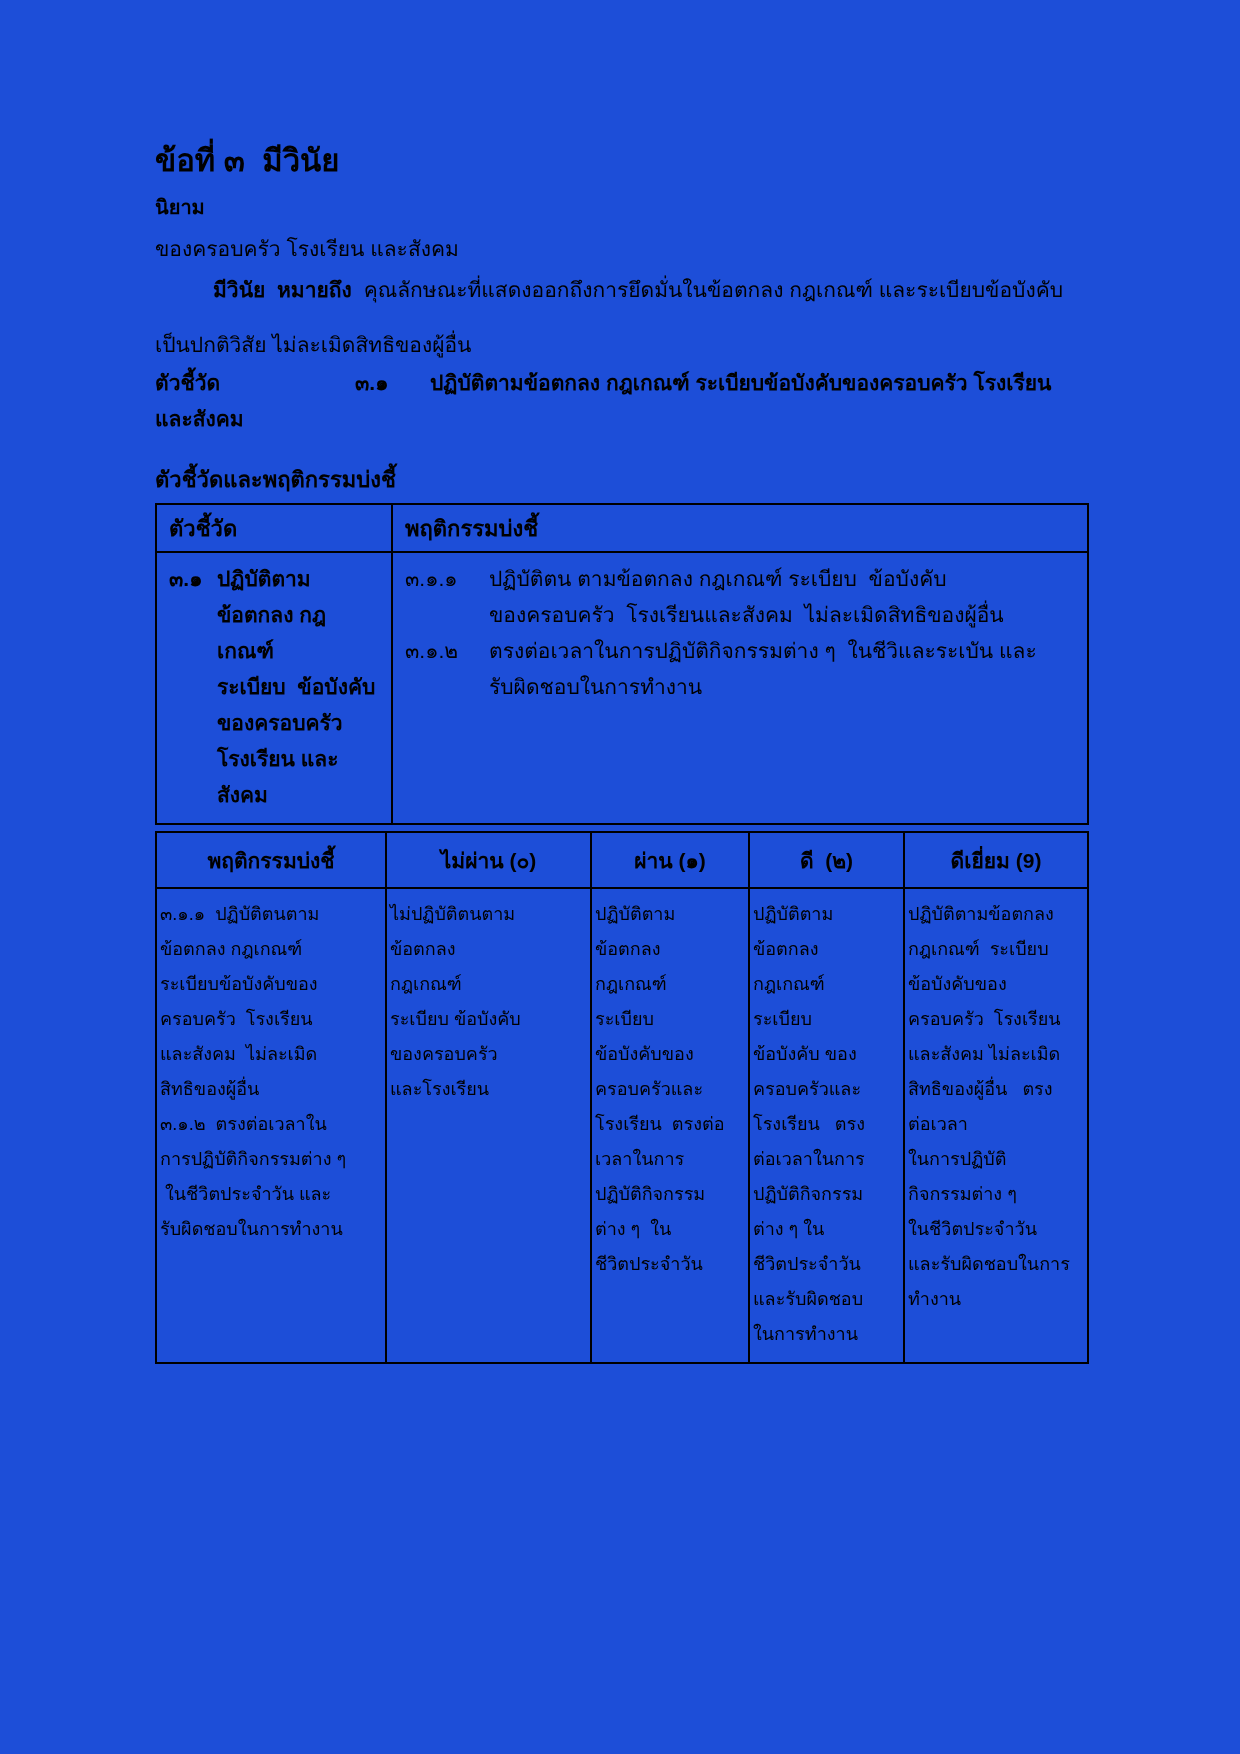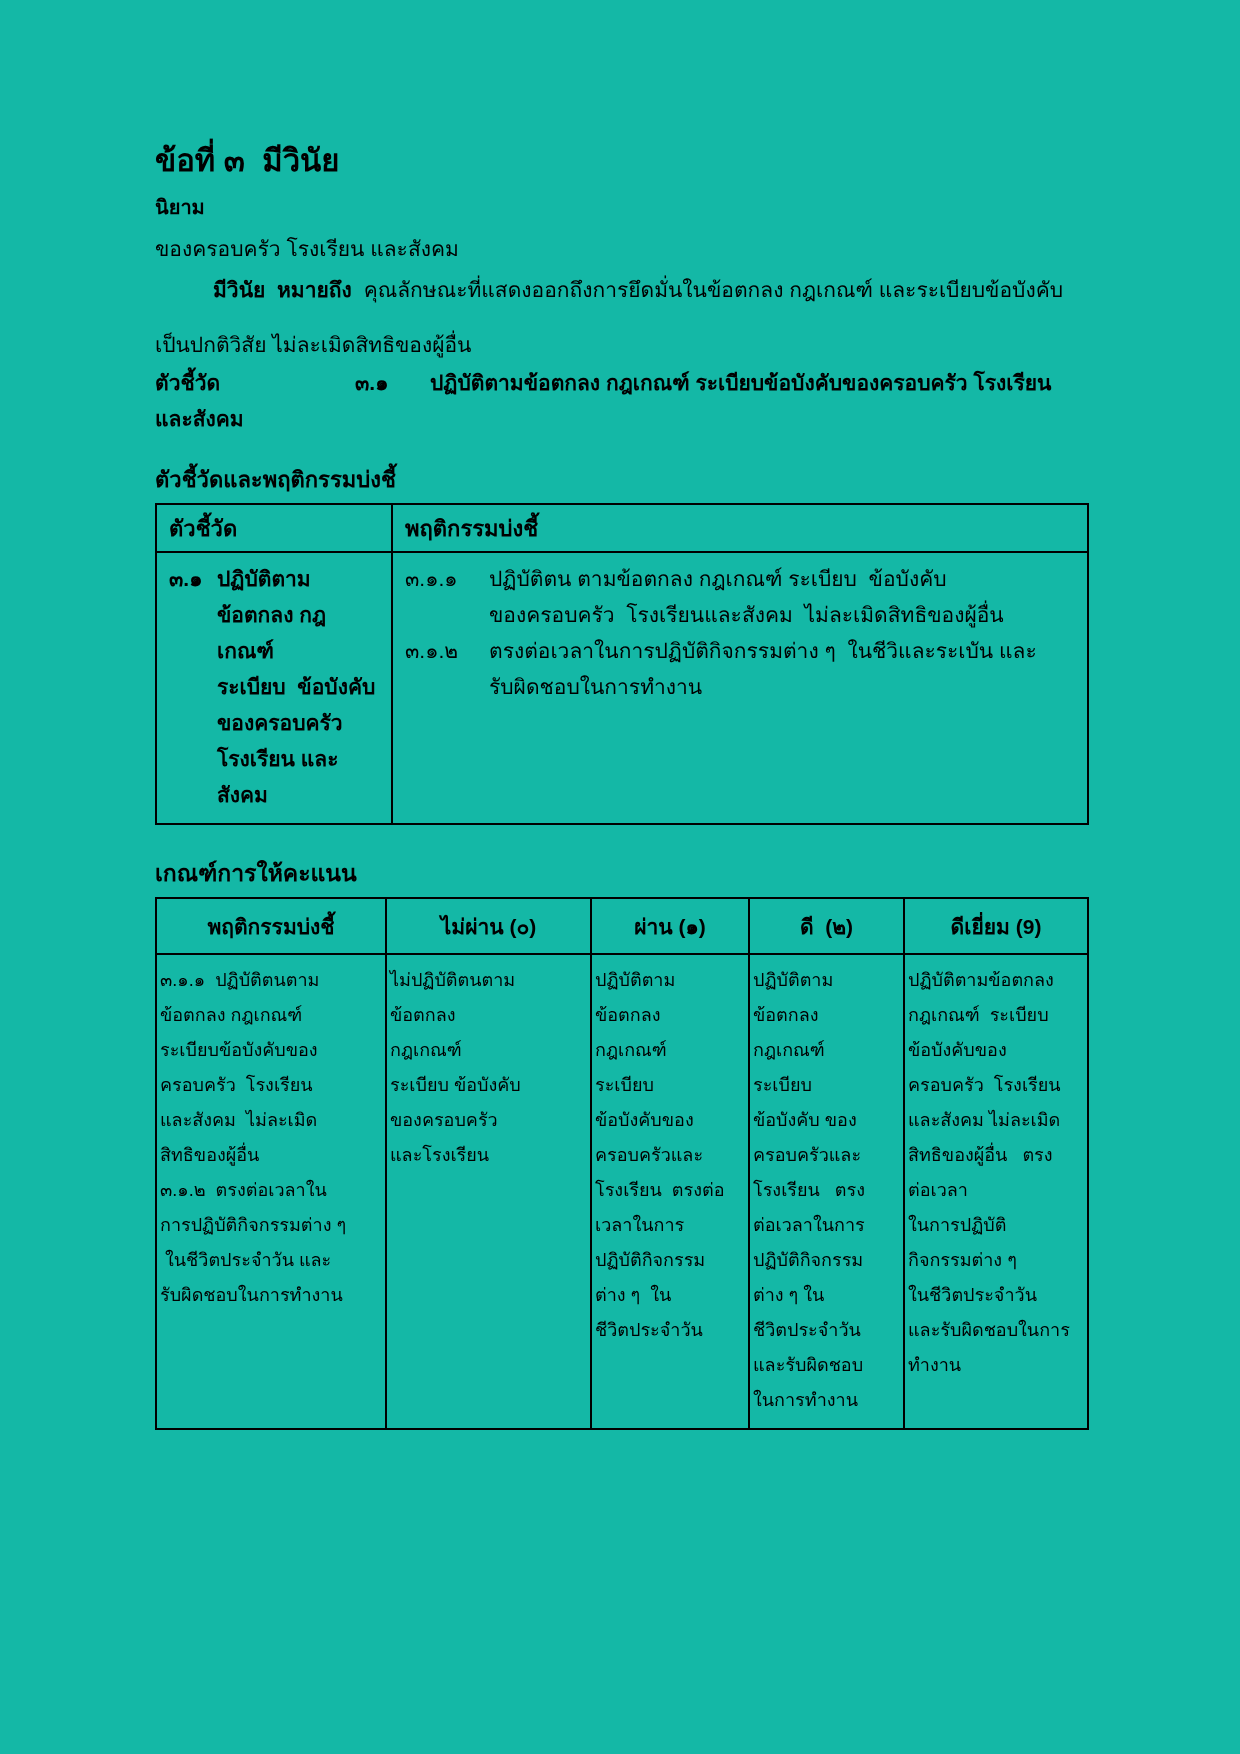--- a/index.html
+++ b/index.html
@@ -3,21 +3,21 @@
 <meta charset="utf-8">
 <style>
   html,body { margin:0; padding:0; }
   body {
     width:1240px; height:1754px;
     background:#ffffff;
     color:#000000;
     font-family:"Liberation Sans","DejaVu Sans",sans-serif;
     overflow:hidden;
   }
-  .page { position:relative; width:1240px; height:1754px; background:#14b8a6; }
+  .page { position:relative; width:1240px; height:1754px; background:#1d4ed8; }
   .content { position:absolute; left:155px; top:140px; width:932px; }
 
   .bindtext { white-space:pre-wrap; }
 
   h1.doc-title { margin:0; font-size:31px; font-weight:bold; line-height:42px; }
   h2.def-head  { margin:10px 0 0 0; font-size:20px; font-weight:bold; line-height:30px; }
 
   .para { margin-top:6px; font-size:21px; line-height:41px; }
   .para .line { }
   .para .line.first { padding-left:58px; }
@@ -105,21 +105,20 @@
           <div class="hang">
                 <span class="num2 bindtext">๓.๑.๒</span>
                 <div class="txt bindtext">ตรงต่อเวลาในการปฏิบัติกิจกรรมต่าง ๆ  ในชีวิและระเบัน และ
 รับผิดชอบในการทำงาน</div>
               </div>
         </td>
       </tr>
     </tbody>
       </table>
 
-    <h3 class="score-head bindtext">เกณฑ์การให้คะแนน</h3>
 
 
     <table class="t2">
       <colgroup>
         <col style="width:230px">
           <col style="width:205px">
           <col style="width:158px">
           <col style="width:155px">
           <col style="width:184px">
       </colgroup>

